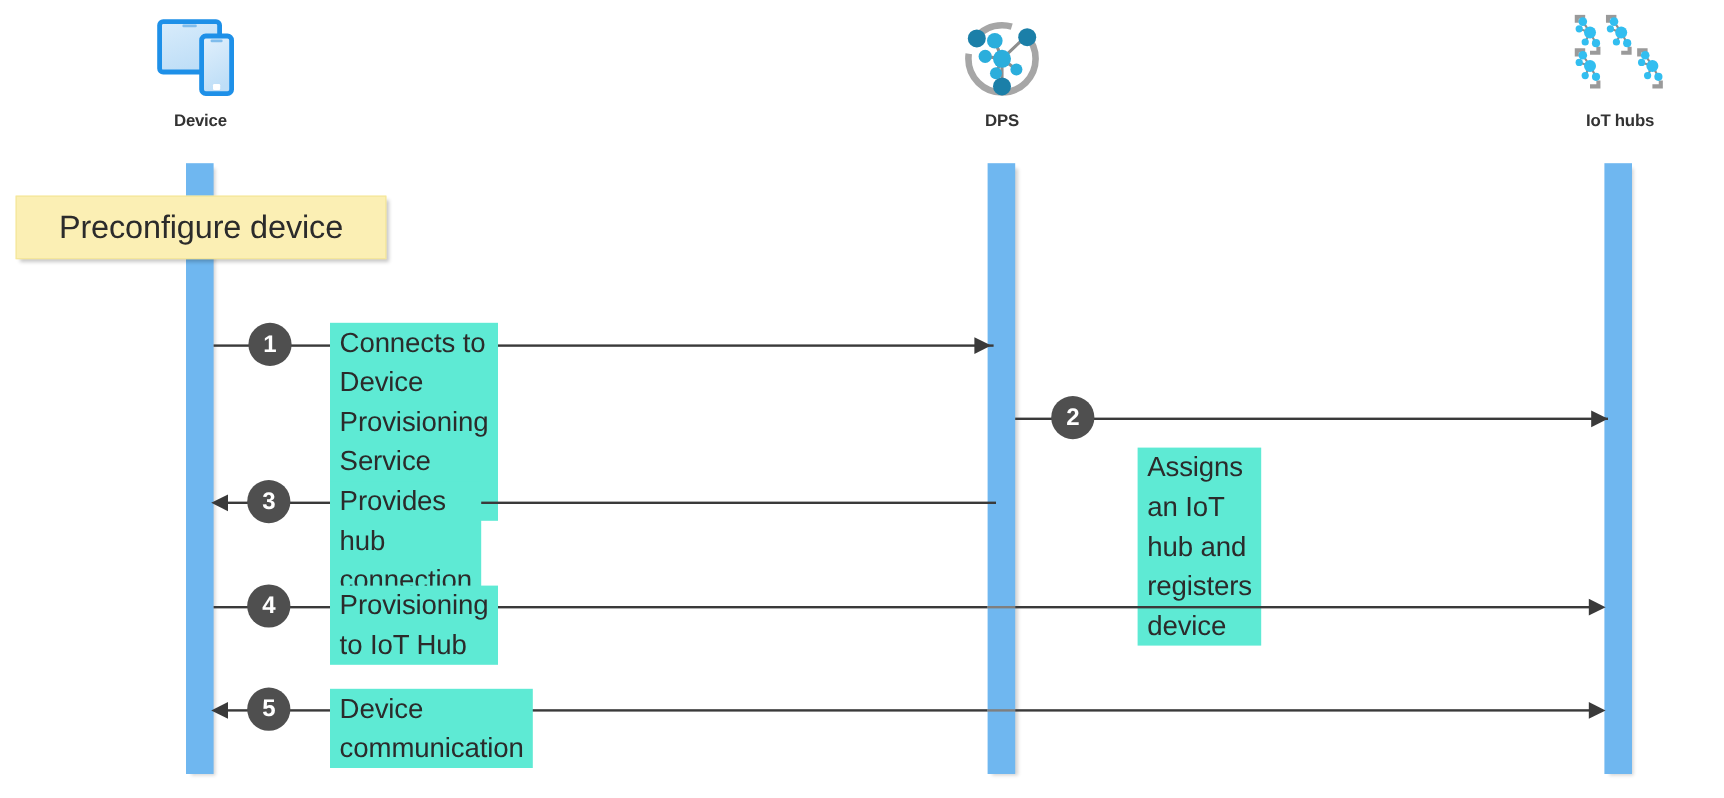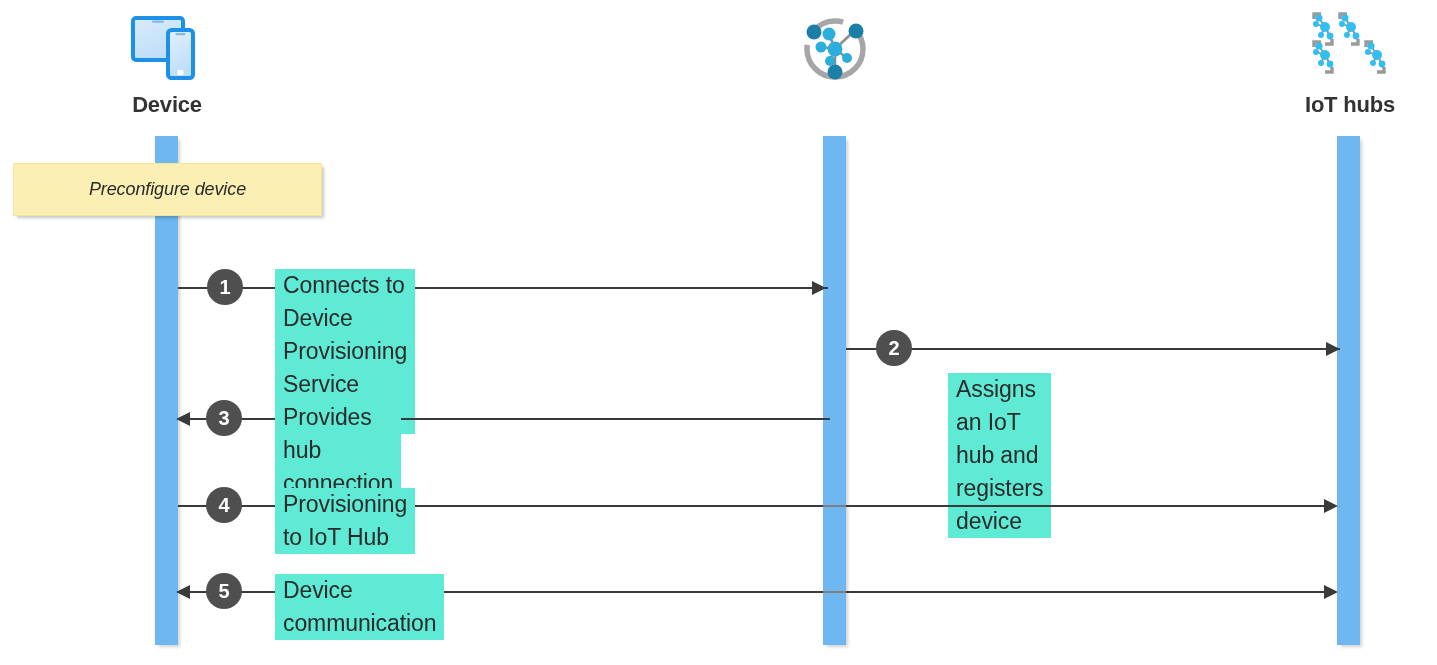--- a/index.html
+++ b/index.html
@@ -42,45 +42,44 @@
   .actor-dps    { left: 725px; top: 12px; }
   .actor-hubs   { left: 1240px; top: 12px; }
 
   .actor-icon {
     height: 78px;
     display: flex;
     align-items: center;
     justify-content: center;
   }
   .actor-label {
-    font-size: 22px;
+    font-size: 14px;
     font-weight: bold;
     color: #333333;
     letter-spacing: -0.2px;
     margin-top: 2px;
   }
 
   
   .note-box {
     position: absolute;
     background: #FBEFB4;
     border: 1px solid #F4E69B;
     box-shadow: 3px 3px 3px -1px rgba(0,0,0,0.22);
     display: flex;
     align-items: center;
     justify-content: center;
     z-index: 4;
     box-sizing: border-box;
   }
   .note-box span {
-    font-size: 18px;
+    font-size: 27px;
     color: #2b2b2b;
     white-space: nowrap;
     letter-spacing: -0.1px;
-    font-style: italic;
   }
   .note-preconfigure { left: 13px;  top: 163px; width: 309px; height: 53px; }
   .note-enrollment   { left: 684px; top: 163px; width: 326px; height: 53px; }
 
   
   .msg {
     position: absolute;
     z-index: 5;
   }
   .msg-line {
@@ -194,20 +193,21 @@
           <circle cx="30" cy="22" r="6.5" fill="#2BAEDC"></circle>
           <circle cx="22" cy="35" r="5.5" fill="#2BAEDC"></circle>
           <circle cx="31" cy="49" r="5" fill="#2BAEDC"></circle>
           <circle cx="48" cy="46" r="5" fill="#2BAEDC"></circle>
           <circle cx="15" cy="20" r="7.5" fill="#1B7FA8"></circle>
           <circle cx="57" cy="19" r="7.5" fill="#1B7FA8"></circle>
           <circle cx="36" cy="60" r="7.5" fill="#1B7FA8"></circle>
         </svg>
       </span>
     </div>
+    <div class="actor-label">DPS</div>
   </div>
 
   <div class="actor actor-hubs">
     <div class="actor-icon">
       <span>
         <svg width="84" height="74" viewBox="0 0 84 74">
           <g id="hubunit">
 
             <g stroke="#9A9A9A" stroke-width="3.4" fill="none" stroke-linecap="butt">
               <polyline points="6,7 6,2 13,2"></polyline>

